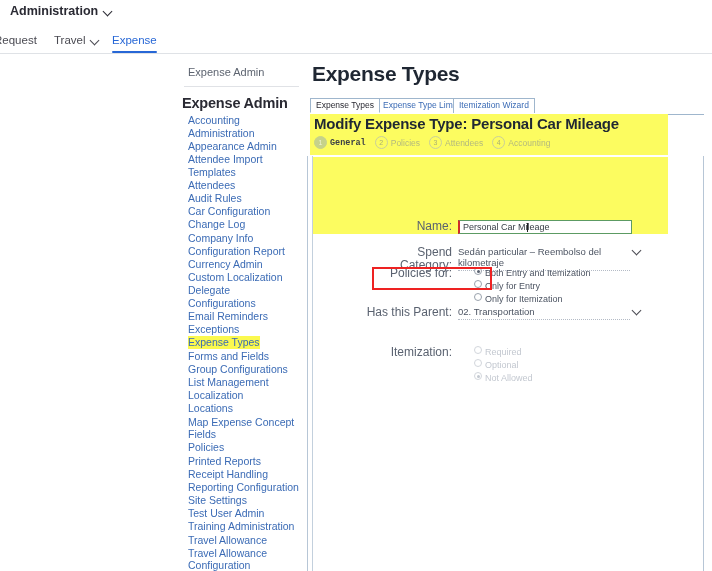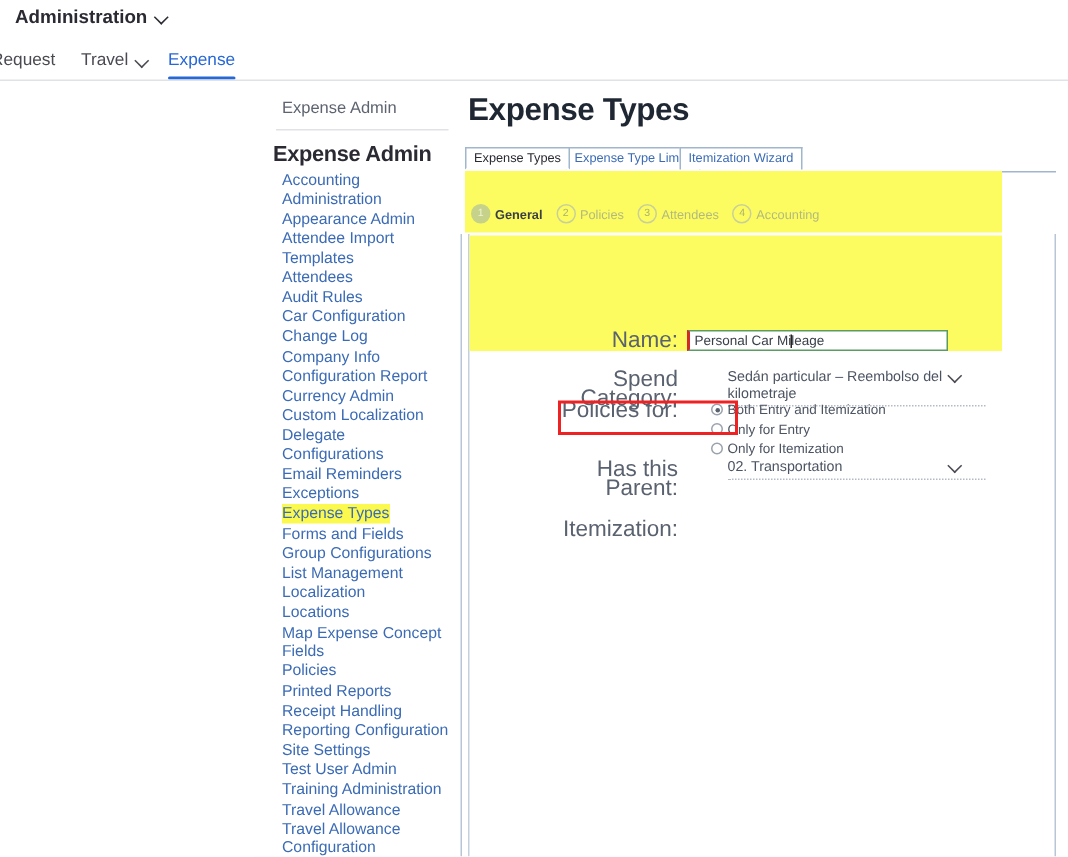--- a/index.html
+++ b/index.html
@@ -60,50 +60,50 @@
   
   #yellowband{position:absolute;left:8px;top:60px;width:358px;height:41px;background:#fcfc60;}
   #modify-title{position:absolute;left:12px;top:61px;font-size:15px;font-weight:bold;color:#1f2733;
     letter-spacing:-0.2px;}
   #steps{position:absolute;left:12px;top:82px;display:flex;align-items:center;gap:4px;}
   .step{display:flex;align-items:center;gap:3px;margin-right:5px;}
   .step .num{width:11px;height:11px;border-radius:50%;border:1px solid #c9cf9a;
     display:flex;align-items:center;justify-content:center;font-size:7px;color:#a9b072;background:transparent;}
   .step.active .num{background:#c6d28a;border-color:#c6d28a;color:#eef3d2;}
   .step .lbl{font-size:8.5px;color:#b3b97e;}
-  .step.active .lbl{color:#3c4046;font-weight:bold;}
+  .step.active .lbl{color:#3c4046;font-weight:bold;font-family:Liberation Mono, monospace;}
 
   
   #panel{position:absolute;left:5px;top:102px;width:397px;height:415px;
     border-left:1px solid #b7c6d6;border-right:1px solid #b7c6d6;box-sizing:border-box;background:#fff;}
   #panel-inner{position:absolute;left:10px;top:102px;width:390px;height:415px;
     border-left:1px solid #c3d0dd;box-sizing:border-box;background:#fff;}
   #yellowform{position:absolute;left:11px;top:103px;width:355px;height:77px;background:#fcfc60;}
 
   
   .frow{position:absolute;display:flex;align-items:flex-start;}
-  .flabel{width:90px;text-align:right;font-size:15px;color:#5a6270;padding-right:6px;line-height:13px;}
+  .flabel{width:90px;text-align:right;font-size:12px;color:#5a6270;padding-right:6px;line-height:13px;}
 
   #row-name{left:60px;top:166px;}
   #name-input{width:174px;height:14px;box-sizing:border-box;background:#fff;
     border:1.3px solid #5c9b63;border-left:2.5px solid #cf2b2b;
     font-size:9px;color:#3a4049;padding:0 3px;line-height:12px;
     font-family:"Liberation Sans",sans-serif;outline:none;}
   #name-caret{position:absolute;left:225px;top:169px;width:1px;height:9px;background:#222;}
 
   #row-spend{left:60px;top:192px;}
   .selwrap{position:relative;width:180px;}
-  .selval{font-size:9.5px;color:#4c5462;border-bottom:1px dotted #b4bbc6;padding-bottom:2px;width:172px;margin-left:27px;}
+  .selval{font-size:9.5px;color:#4c5462;border-bottom:1px dotted #b4bbc6;padding-bottom:2px;width:172px;}
   .selchev{position:absolute;right:-4px;top:1px;width:9px;height:9px;color:#4a4a52;}
   .selchev:before{content:"";position:absolute;left:0;top:0;width:6px;height:6px;
     border-right:1.6px solid currentColor;border-bottom:1.6px solid currentColor;transform:rotate(45deg);}
 
   #row-avail{left:60px;top:213px;}
   .radio-group{display:flex;flex-direction:column;gap:1px;}
-  .radio-row{display:flex;align-items:center;gap:3px;font-size:9px;color:#4c5462;line-height:12px;padding-left:16px;}
+  .radio-row{display:flex;align-items:flex-start;gap:3px;font-size:9px;color:#4c5462;line-height:12px;padding-left:16px;}
   .radio{width:8px;height:8px;border-radius:50%;border:1px solid #9aa2ad;background:#fff;
     box-sizing:border-box;flex:none;position:relative;}
   .radio.sel:after{content:"";position:absolute;left:1.5px;top:1.5px;width:3px;height:3px;
     border-radius:50%;background:#5a6270;}
   .radio.dis{border-color:#d2d6dc;}
   .radio.dis.sel:after{background:#c3c8d0;}
   .dis-txt{color:#c3c8d0;}
 
   #row-parent{left:60px;top:252px;}
   #row-mobile{left:60px;top:273px;}
@@ -156,20 +156,21 @@
     </div>
     <div class="ftab" id="ftab1">
       <span>Expense Type Limits</span>
     </div>
     <div class="ftab" id="ftab2">
       <span>Itemization Wizard</span>
     </div>
   </div>
 
   <div id="yellowband"></div>
+  <div id="modify-title">Modify Expense Type: Personal Car Mileage</div>
   <div id="steps">
       <div class="step active">
         <span class="num">1</span>
         <span class="lbl">General</span>
       </div>
       <div class="step">
         <span class="num">2</span>
         <span class="lbl">Policies</span>
       </div>
       <div class="step">
@@ -222,16 +223,30 @@
     <div class="flabel">Has this Parent:</div>
     <div class="selwrap">
       <div class="selval">02. Transportation</div>
       <span class="selchev"></span>
     </div>
   </div>
 
 
   <div class="frow" id="row-item">
     <div class="flabel">Itemization:</div>
+    <div class="radio-group" id="item-group">
+        <div class="radio-row">
+          <span class="radio dis"></span>
+          <span class="dis-txt">Required</span>
+        </div>
+        <div class="radio-row">
+          <span class="radio dis"></span>
+          <span class="dis-txt">Optional</span>
+        </div>
+        <div class="radio-row">
+          <span class="radio sel dis"></span>
+          <span class="dis-txt">Not Allowed</span>
+        </div>
+      </div>
   </div>
 </div>
 
 <div id="redbox"></div>
 
 </body></html>

